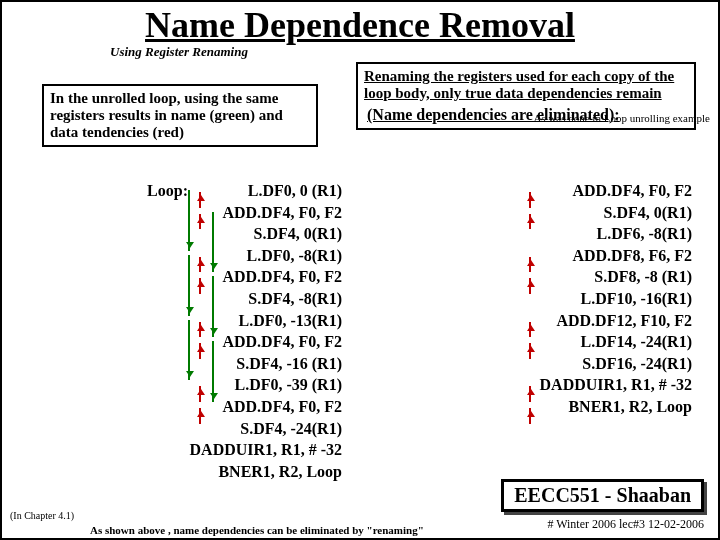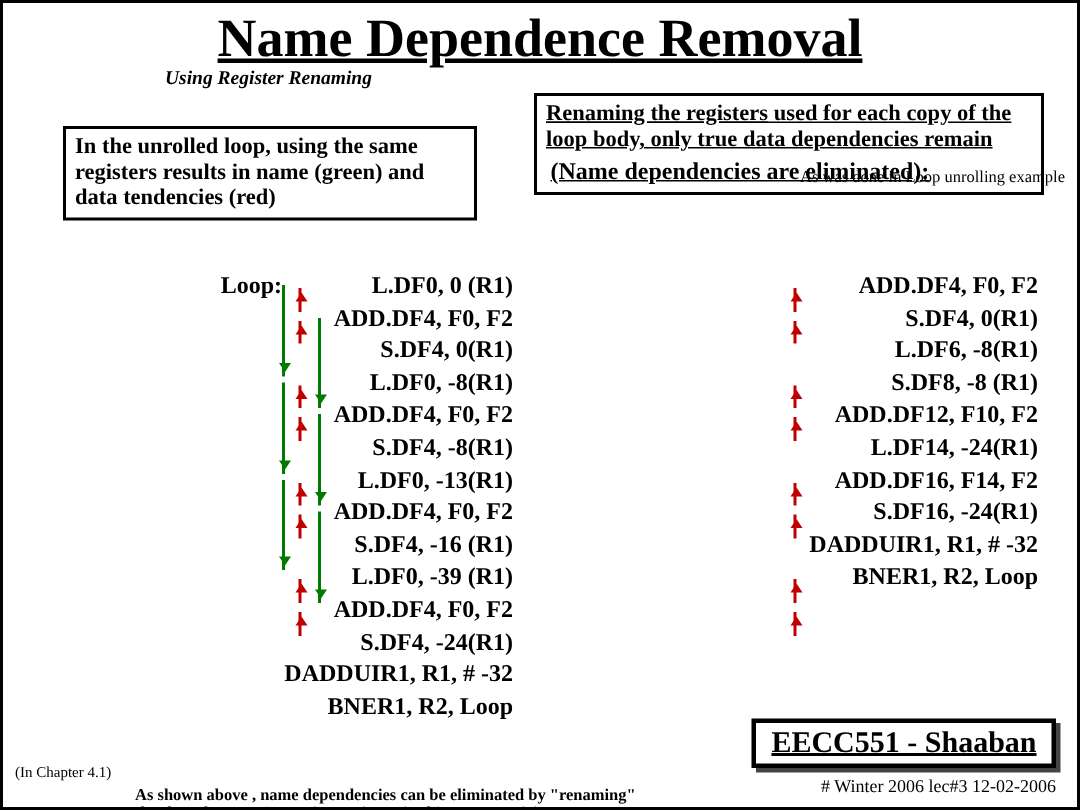--- a/index.html
+++ b/index.html
@@ -107,21 +107,20 @@
     font-size: 10px;
   }
   .course {
     position: absolute;
     right: 14px; bottom: 26px;
     border: 3px solid #000;
     box-shadow: 3px 3px 0 #444;
     padding: 2px 10px;
     font-size: 20px;
     font-weight: bold;
-    text-decoration: underline;
     background: #fff;
   }
   .lecinfo {
     position: absolute;
     right: 14px; bottom: 6px;
     font-size: 12px;
   }
 </style>
 </head>
 <body>
@@ -170,24 +169,25 @@
     <div class="arrow-grn" style="left: 170px; top: 31.6px; height: 60.8px;"></div>
     <div class="arrow-grn" style="left: 146px; top: 74.8px; height: 60.8px;"></div>
     <div class="arrow-grn" style="left: 170px; top: 96.4px; height: 60.8px;"></div>
     <div class="arrow-grn" style="left: 146px; top: 139.6px; height: 60.8px;"></div>
     <div class="arrow-grn" style="left: 170px; top: 161.2px; height: 60.8px;"></div>
   </div>
 <div class="codeR" id="codeR">
     <div class="row"><span class="lp-empty"></span><span class="c-op">ADD.D</span><span class="c-arg">F4, F0, F2</span></div>
     <div class="row"><span class="lp-empty"></span><span class="c-op">S.D</span><span class="c-arg">F4, 0(R1)</span></div>
     <div class="row"><span class="lp-empty"></span><span class="c-op">L.D</span><span class="c-arg">F6, -8(R1)</span></div>
+    <div class="row"><span class="lp-empty"></span><span class="c-op">ADD.D</span><span class="c-arg">F8, F6, F2</span></div>
     <div class="row"><span class="lp-empty"></span><span class="c-op">S.D</span><span class="c-arg">F8, -8 (R1)</span></div>
+    <div class="row"><span class="lp-empty"></span><span class="c-op">L.D</span><span class="c-arg">F10, -16(R1)</span></div>
     <div class="row"><span class="lp-empty"></span><span class="c-op">ADD.D</span><span class="c-arg">F12, F10, F2</span></div>
     <div class="row"><span class="lp-empty"></span><span class="c-op">L.D</span><span class="c-arg">F14, -24(R1)</span></div>
-    <div class="row"><span class="lp-empty"></span><span class="c-op">ADD.D</span><span class="c-arg">F16, F14, F2</span></div>
     <div class="row"><span class="lp-empty"></span><span class="c-op">S.D</span><span class="c-arg">F16, -24(R1)</span></div>
     <div class="row"><span class="lp-empty"></span><span class="c-op">DADDUI</span><span class="c-arg">R1, R1, # -32</span></div>
     <div class="row"><span class="lp-empty"></span><span class="c-op">BNE</span><span class="c-arg">R1, R2, Loop</span></div>
     <div class="arrow-red" style="top: 12px; height: 15.6px;"></div>
     <div class="arrow-red" style="top: 33.6px; height: 15.6px;"></div>
     <div class="arrow-red" style="top: 76.8px; height: 15.6px;"></div>
     <div class="arrow-red" style="top: 98.4px; height: 15.6px;"></div>
     <div class="arrow-red" style="top: 141.6px; height: 15.6px;"></div>
     <div class="arrow-red" style="top: 163.2px; height: 15.6px;"></div>
     <div class="arrow-red" style="top: 206.4px; height: 15.6px;"></div>

